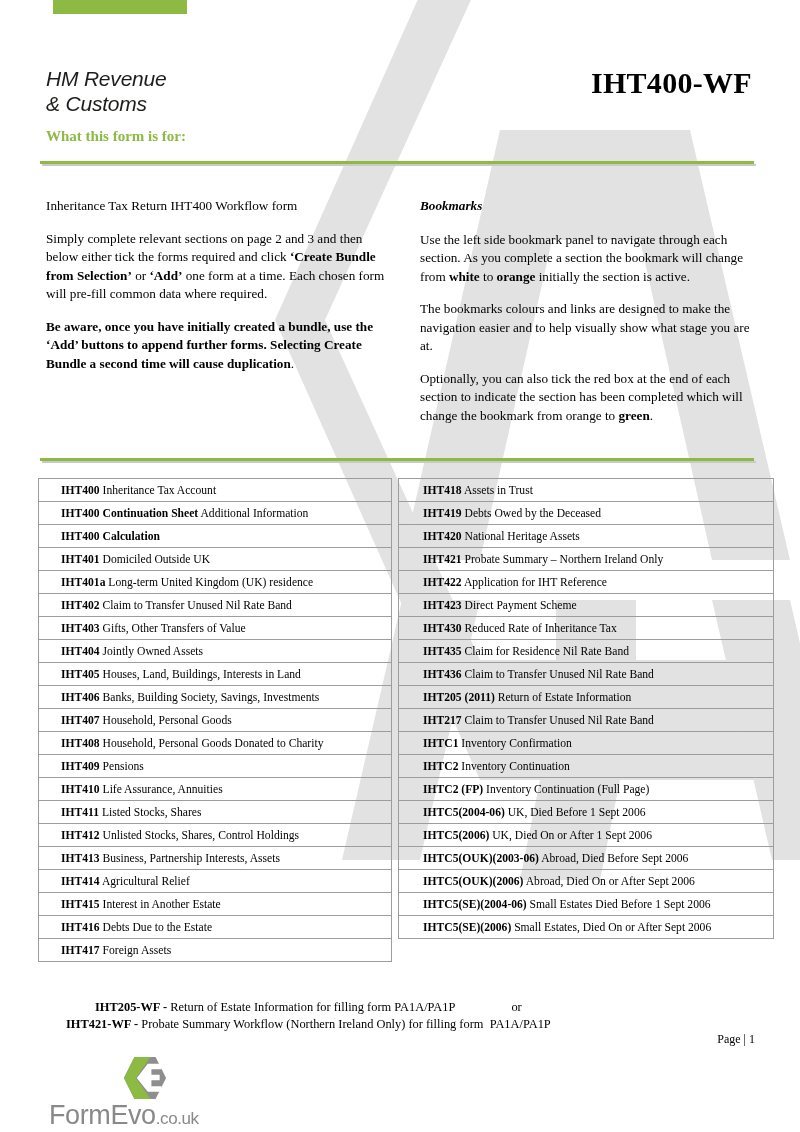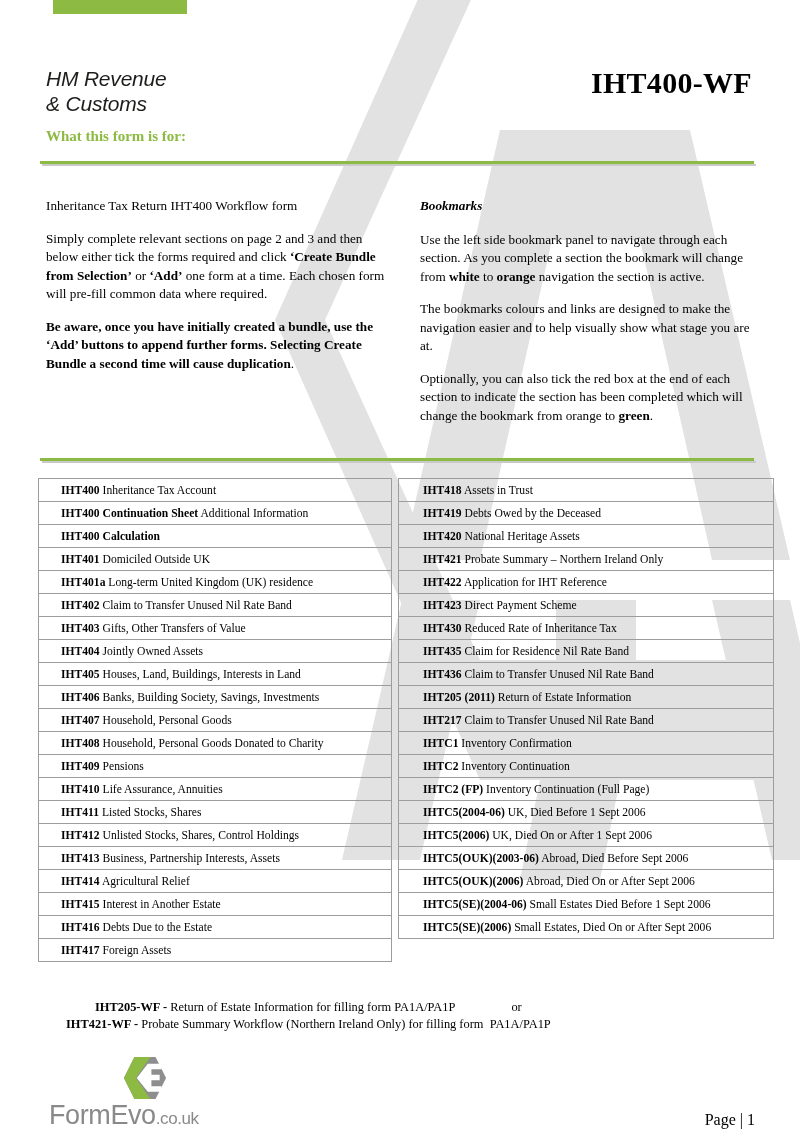--- a/index.html
+++ b/index.html
@@ -160,22 +160,22 @@
     line-height: 17px;
     text-align: center;
   }
   .footnotes .row { white-space: pre; }
   .footnotes .or { padding-left: 56px; }
 
   
   .page-number {
     position: absolute;
     right: 45px;
-    top: 1111px;
-    font-size: 16px;
+    top: 1032px;
+    font-size: 12px;
   }
 
   
   .formevo {
     position: absolute;
     left: 46px;
     top: 1056px;
     display: flex;
     align-items: center;
     flex-direction: column;
@@ -235,21 +235,21 @@
   <div class="intro">
 
     <div class="col-left">
       <p>Inheritance Tax Return IHT400 Workflow form</p>
       <p><span>Simply complete relevant sections on page 2 and 3 and then below either tick the forms required and click </span><b>‘Create Bundle from Selection’</b><span> or </span><b>‘Add’</b><span> one form at a time.  Each chosen form will pre-fill common data where required.</span></p>
       <p><b>Be aware, once you have initially created a bundle, use the ‘Add’ buttons to append further forms. Selecting Create Bundle a second time will cause duplication</b><span>.</span></p>
     </div>
 
     <div class="col-right">
       <h3>Bookmarks</h3>
-      <p><span>Use the left side bookmark panel to navigate through each section.  As you complete a section the bookmark will change from </span><b>white</b><span> to </span><b>orange</b><span> navigation the section is active.</span></p>
+      <p><span>Use the left side bookmark panel to navigate through each section.  As you complete a section the bookmark will change from </span><b>white</b><span> to </span><b>orange</b><span> initially the section is active.</span></p>
       <p>The bookmarks colours and links are designed to make the navigation easier and to help visually show what stage you are at.</p>
       <p><span>Optionally, you can also tick the red box at the end of each section to indicate the section has been completed which will change the bookmark from orange to </span><b>green</b><span>.</span></p>
     </div>
 
   </div>
 
   <div class="rule" id="rule-mid"></div>
 
   <div class="tables">
     <table class="tbl left">

